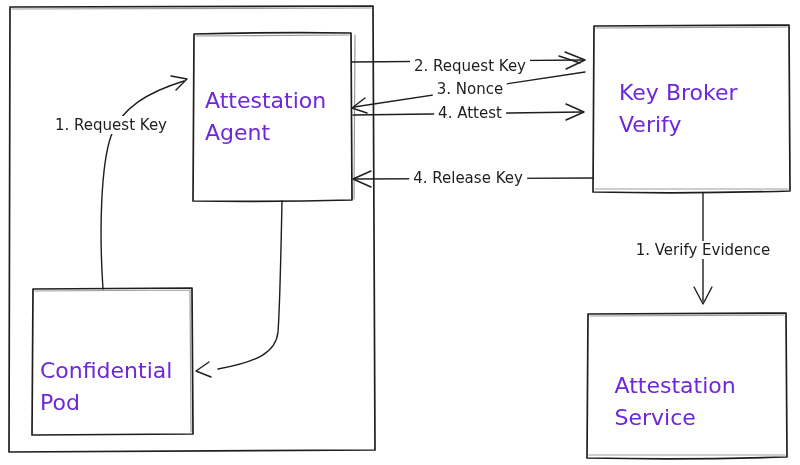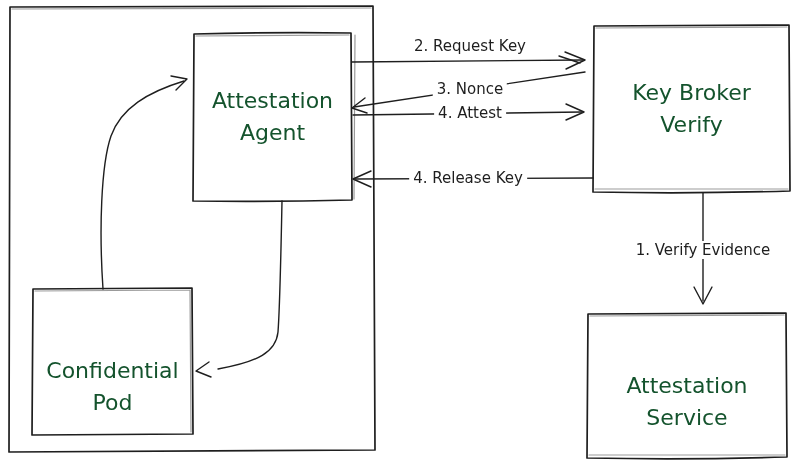--- a/index.html
+++ b/index.html
@@ -34,24 +34,23 @@
     position: absolute;
     transform: translate(-50%, -50%);
     white-space: nowrap;
     color: #1e1e1e;
   }
   .node-label {
     position: absolute;
     display: flex;
     align-items: center;
     justify-content: center;
-    text-align: center;
     font-size: 22px;
     line-height: 1.45;
-    color: #14532d;
+    color: #6d28d9;
   }
   .node-label > span {
     display: inline-block;
   }
   .edge-label {
     font-size: 15px;
     background: #ffffff;
     padding: 0 4px;
   }
   .container-title {
@@ -114,22 +113,23 @@
   </div>
 
   <div class="node-label" style="left:32px; top:288px; width:161px; height:147px;margin-top:25px;">
     <span style="max-width:145px;">Confidential Pod</span>
   </div>
 
   <div class="node-label" style="left:587px; top:313px; width:200px; height:145px;margin-top:16px;">
     <span style="max-width:145px;">Attestation Service</span>
   </div>
 
+  <div class="label edge-label" style="left:111px; top:125px;">1. Request Key</div>
 
-  <div class="label edge-label" style="left:470px; top:46px;">2. Request Key</div>
+  <div class="label edge-label" style="left:470px; top:66px;">2. Request Key</div>
 
   <div class="label edge-label" style="left:470px; top:89px;">3. Nonce</div>
 
   <div class="label edge-label" style="left:470px; top:113px;">4. Attest</div>
 
   <div class="label edge-label" style="left:703px; top:250px;">1. Verify Evidence</div>
 
   <div class="label edge-label" style="left:468px; top:178px;">4. Release Key</div>
 
 

